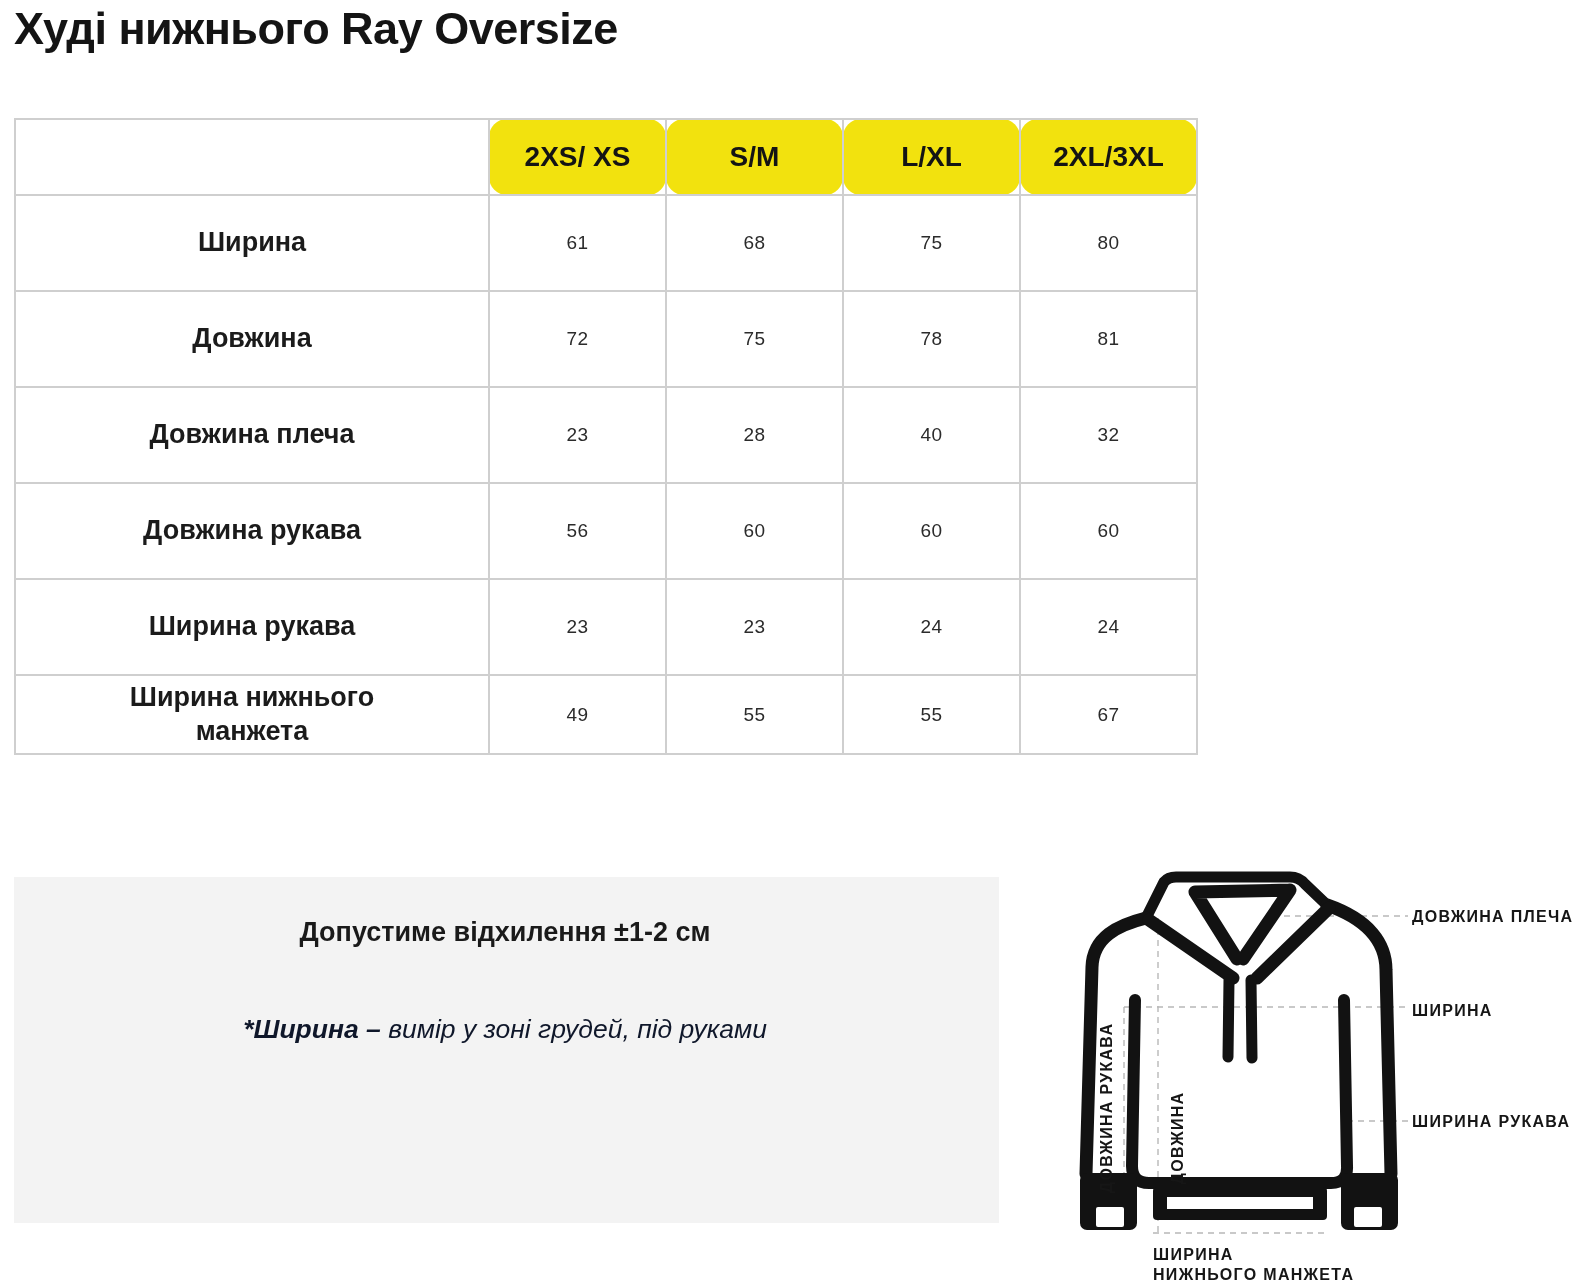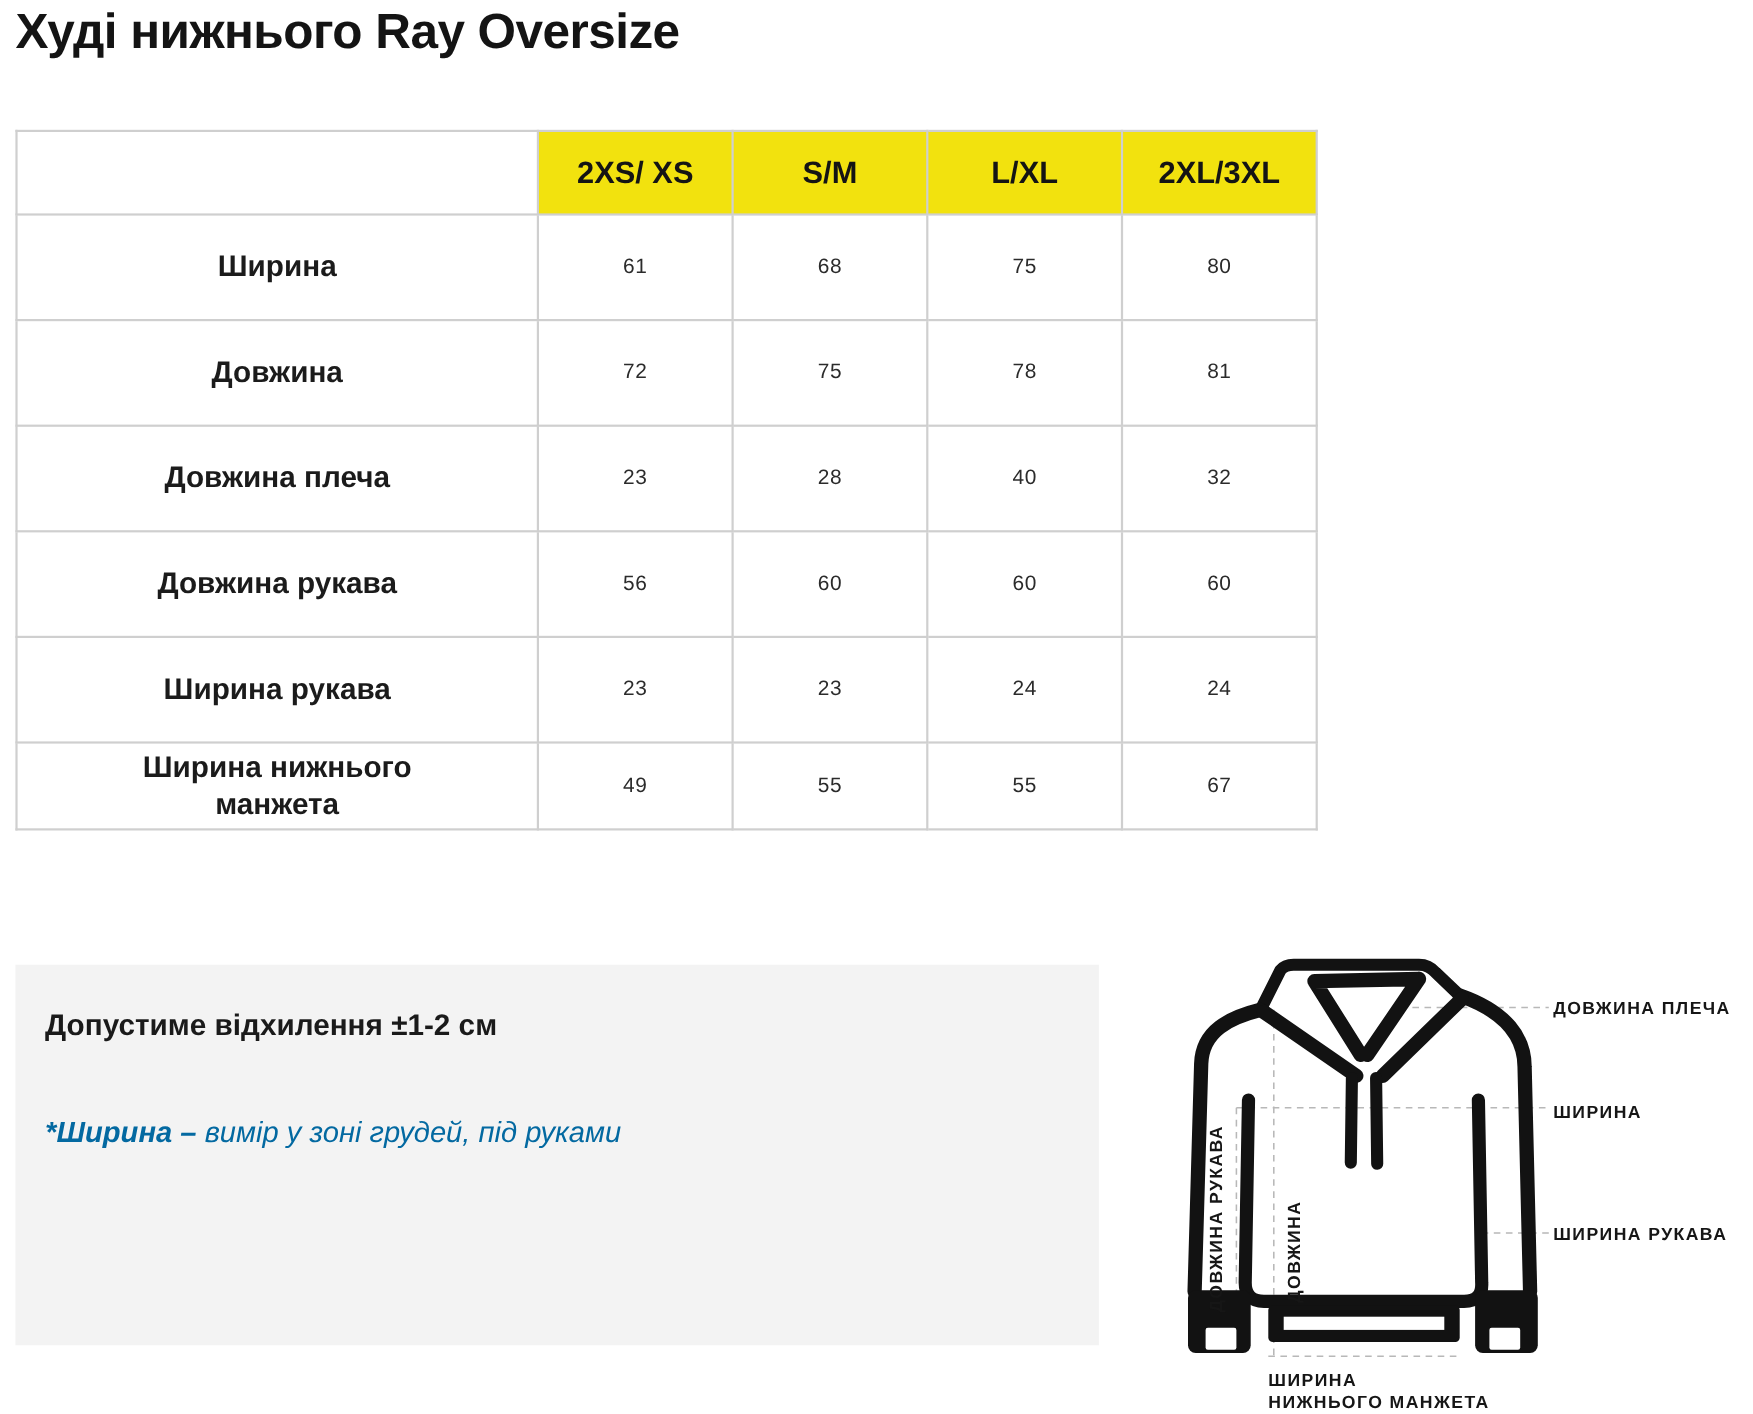--- a/index.html
+++ b/index.html
@@ -6,35 +6,35 @@
   #page{position:relative;width:1594px;height:1285px;background:#fff;overflow:hidden;
         font-family:"Liberation Sans",sans-serif;color:#1c1c1c;}
 
   
   #title{position:absolute;left:14px;top:0px;margin:0;font-size:45px;line-height:58px;
          font-weight:700;letter-spacing:-0.5px;color:#141414;}
 
   
   #size-table{position:absolute;left:14px;top:118px;border-collapse:collapse;table-layout:fixed;}
   #size-table td,#size-table th{border:2px solid #cfcfcf;text-align:center;vertical-align:middle;padding:0;}
-  #size-table th.size-col{background:#F2E20E;font-size:28px;font-weight:700;color:#141414;height:74px;}
+  #size-table th.size-col{background:#F2E20E;font-size:28px;font-weight:700;color:#141414;height:74px;border-radius:18px;}
   #size-table th.corner{background:#fff;height:74px;}
   #size-table td.rl{font-size:27px;font-weight:700;color:#1b1b1b;}
   #size-table td.rl span{display:inline-block;max-width:310px;line-height:1.25;}
   #size-table td.val{font-size:19px;font-weight:400;color:#2b2b2b;letter-spacing:0.5px;}
   #size-table tr.r{height:96px;}
   #size-table tr.r-last{height:79px;}
 
   
   #note-box{position:absolute;left:14px;top:877px;width:985px;height:346px;
-            background:#f3f3f3;box-sizing:border-box;padding:40px 30px 0 27px;}
+            background:#f3f3f3;box-sizing:border-box;padding:40px 30px 0 27px;text-align:center;}
   #note-box p{margin:0;}
   .note-tolerance{font-size:27px;font-weight:700;color:#1a1a1a;margin-bottom:60px !important;}
   .note-fit{font-size:27px;font-weight:400;color:#272727;margin-bottom:63px !important;}
-  .note-width{font-size:26.5px;font-style:italic;color:#0369a1;line-height:1.62;}
+  .note-width{font-size:26.5px;font-style:italic;color:#0f172a;line-height:1.62;}
   .note-width .term{font-weight:700;}
 
   
   #diagram{position:absolute;left:1040px;top:830px;}
   .dash{stroke:#b8b8b8;stroke-width:1.4;stroke-dasharray:6 5;fill:none;}
   .ink{stroke:#121212;fill:none;stroke-linecap:round;stroke-linejoin:round;}
   .dlabel{font-family:"Liberation Sans",sans-serif;font-size:16px;font-weight:700;
           letter-spacing:1.3px;fill:#161616;}
 </style>
 </head>

